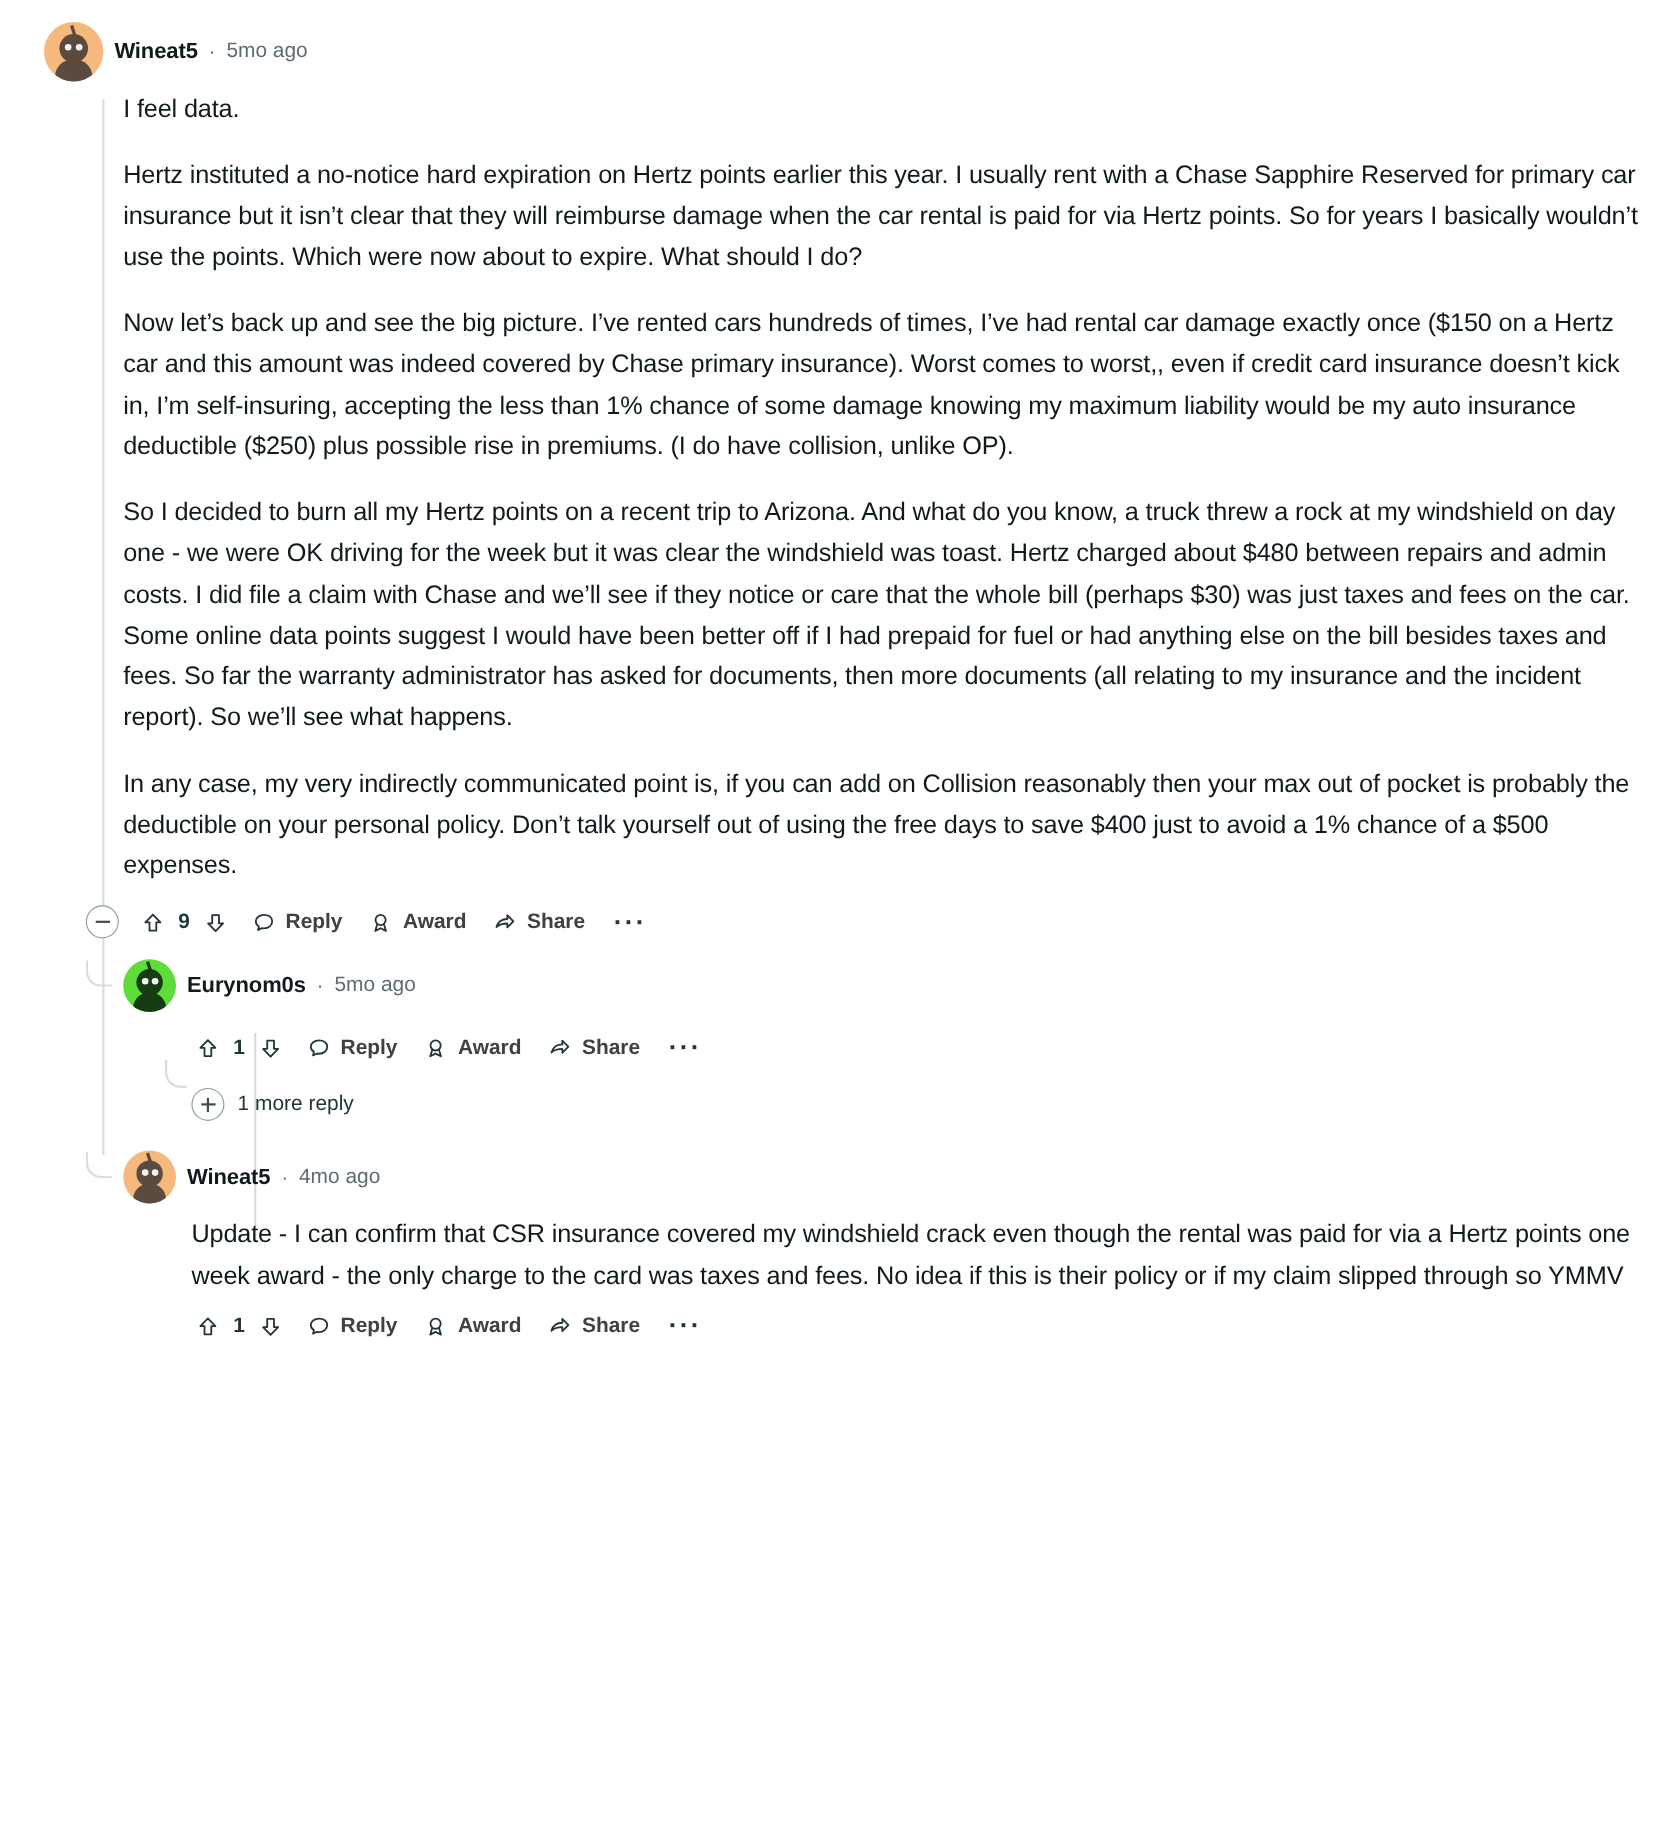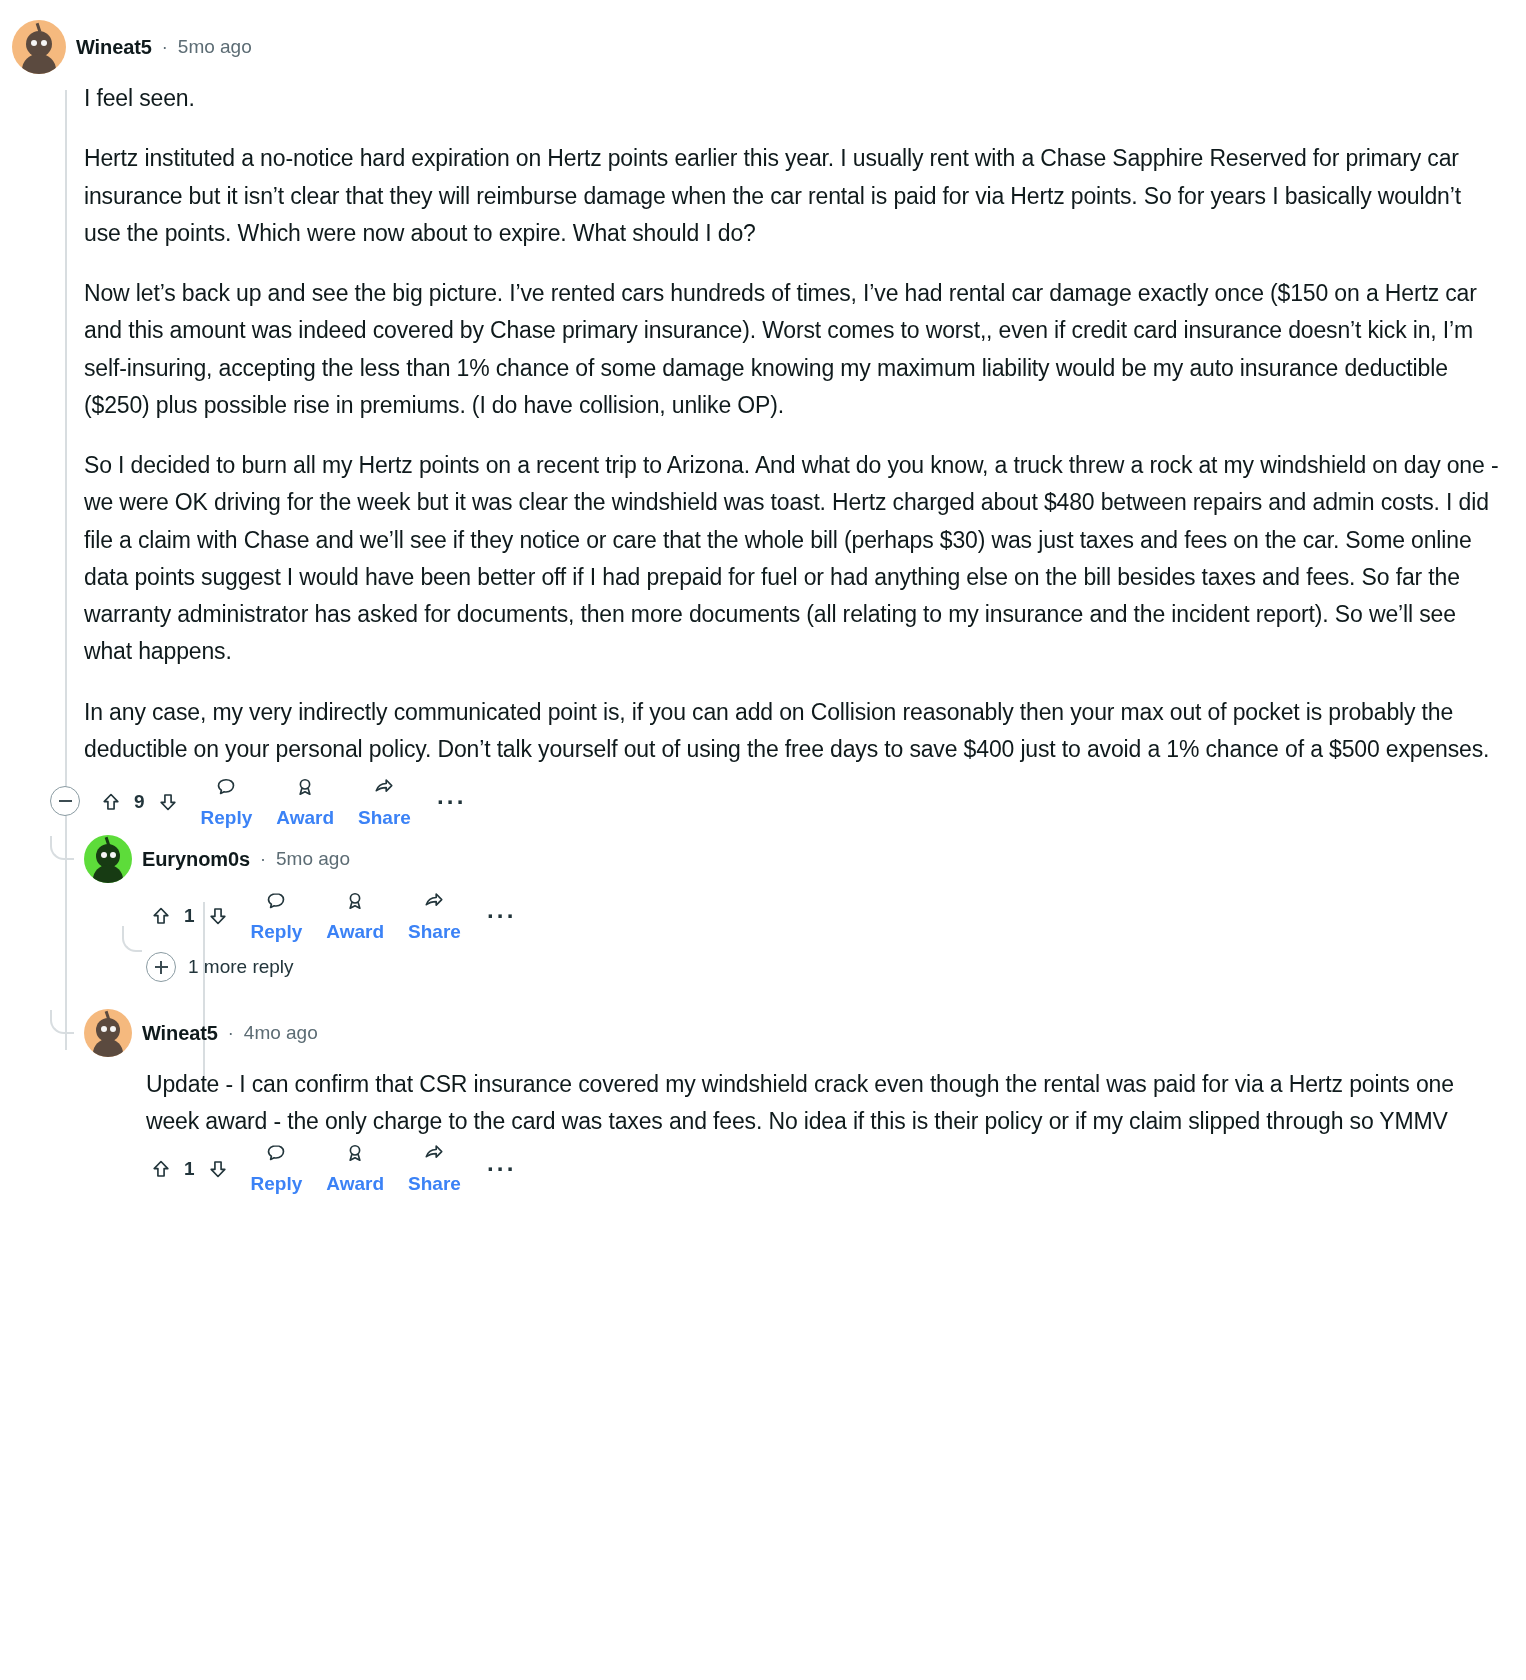--- a/index.html
+++ b/index.html
@@ -10,21 +10,21 @@
     font-family: "Liberation Sans", sans-serif;
     color: #0f1a1c;
   }
   body {
     width: 1526px;
     min-height: 1680px;
     position: relative;
   }
 
   .thread {
-    padding: 18px 26px 20px 12px;
+    padding: 18px 26px 20px 40px;
     position: relative;
   }
 
   
   .comment {
     position: relative;
   }
   .comment-header {
     display: flex;
     align-items: center;
@@ -116,26 +116,25 @@
     gap: 0;
     height: 56px;
     color: #2a3c42;
   }
   .action {
     display: flex;
     align-items: center;
     gap: 9px;
     font-size: 19px;
     font-weight: bold;
-    color: #3b82f6;
+    color: #404040;
     padding: 6px 12px;
     border-radius: 18px;
     cursor: pointer;
     user-select: none;
-    flex-direction: column;
   }
   .vote-group {
     display: flex;
     align-items: center;
     gap: 12px;
     padding: 6px 10px 6px 4px;
   }
   .vote-count {
     font-size: 19px;
     font-weight: bold;
@@ -228,21 +227,21 @@
         <div class="eye l"></div>
         <div class="eye r"></div>
         <div class="body"></div>
       </div>
       <span class="username">Wineat5</span>
       <span class="dot-sep">·</span>
       <span class="timestamp">5mo ago</span>
     </div>
 
     <div class="comment-body" style="margin-left: 72px; margin-top: 4px;">
-      <p>I feel seen.</p>
+      <p>I feel data.</p>
       <p>Hertz instituted a no-notice hard expiration on Hertz points earlier this year. I usually rent with a Chase Sapphire Reserved for primary car insurance but it isn’t clear that they will reimburse damage when the car rental is paid for via Hertz points. So for years I basically wouldn’t use the points. Which were now about to expire. What should I do?</p>
       <p>Now let’s back up and see the big picture. I’ve rented cars hundreds of times, I’ve had rental car damage exactly once ($150 on a Hertz car and this amount was indeed covered by Chase primary insurance). Worst comes to worst,, even if credit card insurance doesn’t kick in, I’m self-insuring, accepting the less than 1% chance of some damage knowing my maximum liability would be my auto insurance deductible ($250) plus possible rise in premiums. (I do have collision, unlike OP).</p>
       <p>So I decided to burn all my Hertz points on a recent trip to Arizona. And what do you know, a truck threw a rock at my windshield on day one - we were OK driving for the week but it was clear the windshield was toast. Hertz charged about $480 between repairs and admin costs. I did file a claim with Chase and we’ll see if they notice or care that the whole bill (perhaps $30) was just taxes and fees on the car. Some online data points suggest I would have been better off if I had prepaid for fuel or had anything else on the bill besides taxes and fees. So far the warranty administrator has asked for documents, then more documents (all relating to my insurance and the incident report). So we’ll see what happens.</p>
       <p>In any case, my very indirectly communicated point is, if you can add on Collision reasonably then your max out of pocket is probably the deductible on your personal policy. Don’t talk yourself out of using the free days to save $400 just to avoid a 1% chance of a $500 expenses.</p>
     </div>
 
     <div style="position: relative; margin-top: 6px;">
       <div class="collapse-btn" style="left: 38px; top: 12px;">
         <span></span>
       </div>

